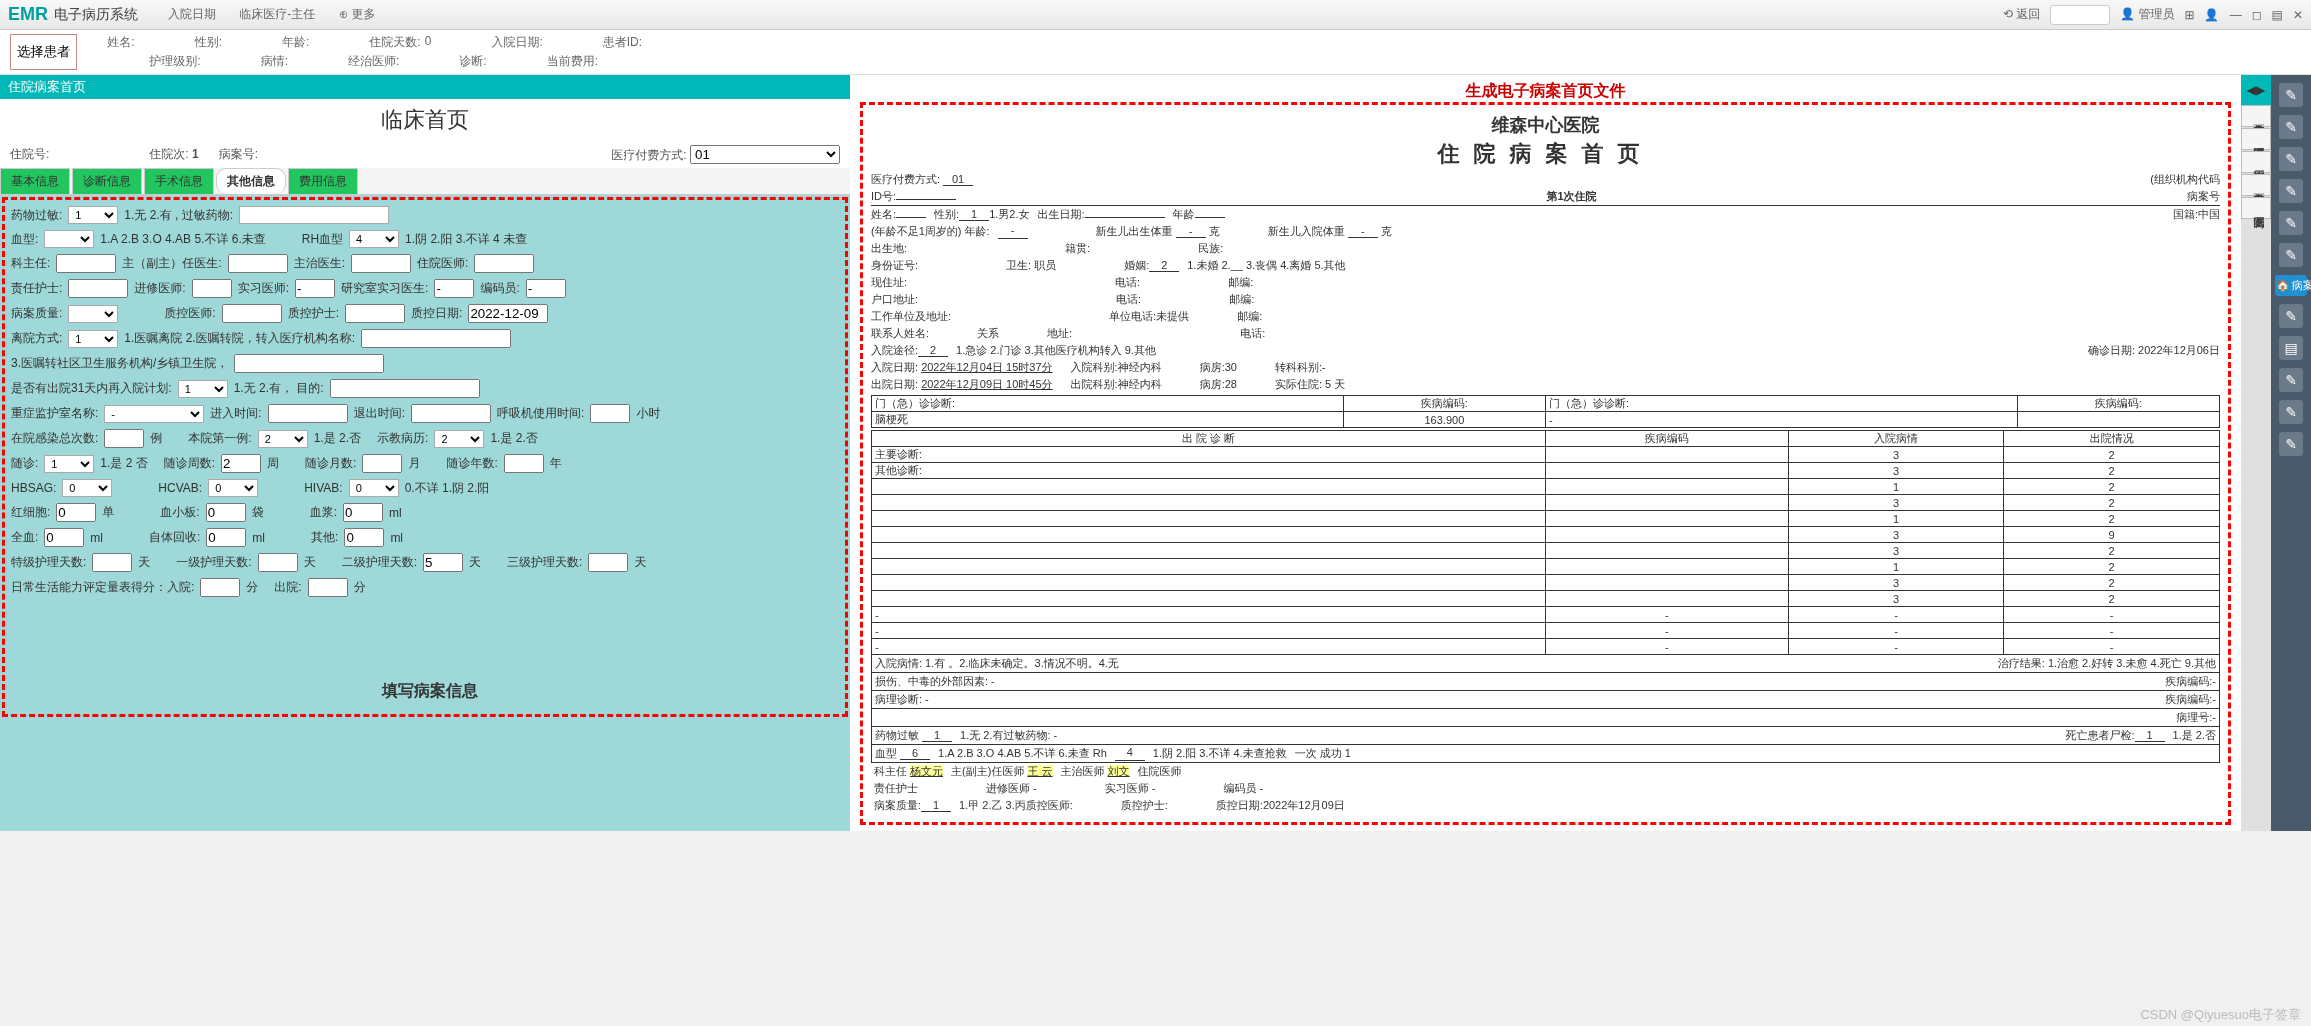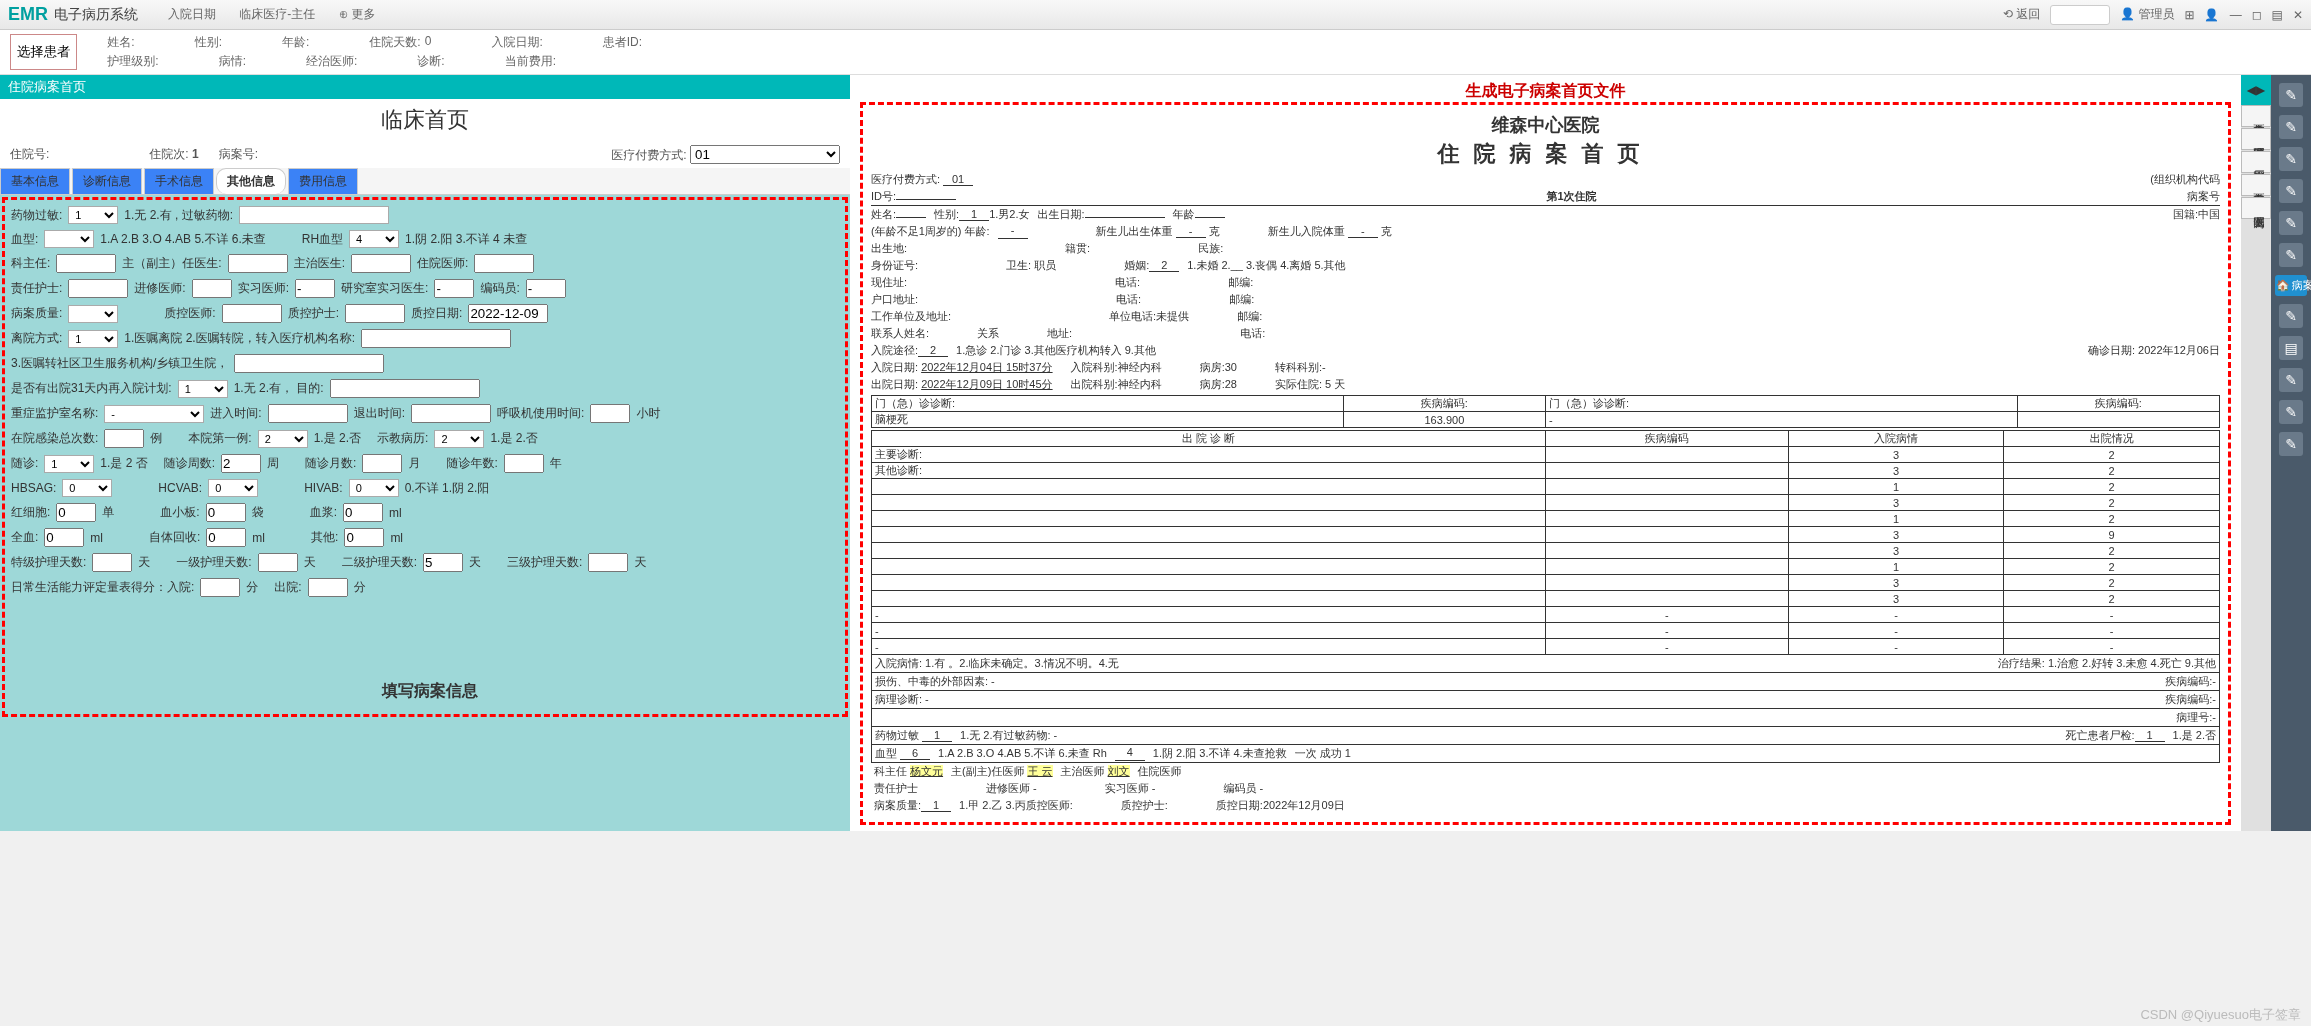--- a/index.html
+++ b/index.html
@@ -12,21 +12,21 @@
 .topright .btn { border: 1px solid #ccc; padding: 2px 8px; border-radius: 3px; background: #fff; }
 .infobar { background: #fff; padding: 4px 10px; display: flex; gap: 30px; color: #666; font-size: 12px; border-bottom: 1px solid #ddd; }
 .infobar .cell { display: flex; gap: 4px; }
 .mainwrap { display: flex; }
 .leftpane { width: 850px; background: #9ed8d8; position: relative; }
 .section-title-bar { background: #00b8b8; color: #fff; padding: 3px 8px; font-size: 13px; }
 .clinical-head { background: #fff; text-align: center; padding: 6px; position: relative; }
 .clinical-head h2 { font-size: 22px; font-weight: normal; display: inline-block; }
 .clinical-row { display: flex; gap: 20px; padding: 4px 10px; background: #fff; font-size: 12px; color: #555; align-items: center;}
 .tabs { background: #f5f5f5; border-bottom: 1px solid #ccc; display: flex; }
-.tabs .tab { padding: 4px 10px; border: 1px solid #ccc; border-bottom: none; background: #3b82f6; margin-right: 2px; cursor: pointer; font-size: 12px;}
+.tabs .tab { padding: 4px 10px; border: 1px solid #ccc; border-bottom: none; background: #22c55e; margin-right: 2px; cursor: pointer; font-size: 12px;}
 .tabs .tab.active { background: #fff; font-weight: bold; border-radius: 10px; }
 .formarea { border: 3px dashed red; margin: 2px; padding: 6px; background: #9ed8d8; height: 520px; overflow: auto; position: relative; }
 .formrow { display: flex; flex-wrap: wrap; gap: 6px; align-items: center; margin-bottom: 6px; font-size: 12px; color: #333; }
 .formrow label { white-space: nowrap; }
 .formrow input[type=text], .formrow select { border: 1px solid #aaa; height: 18px; font-size: 11px; padding: 0 2px; background: #fff; }.w40{width:40px}.w60{width:60px}.w80{width:80px}.w100{width:100px}.w150{width:150px}
 .caption-bottom { text-align: center; font-size: 16px; font-weight: bold; padding: 8px; position: absolute; bottom: 4px; left: 10px; right: 0; }
 .rightpane { flex: 1; background: #fff; padding: 6px 10px; position: relative; }
 .annot-title { color: #c00; text-align: center; font-size: 16px; font-weight: bold; }
 .docbox { border: 3px dashed red; padding: 8px; font-size: 12px;}
 .docbox h3 { text-align: center; font-size: 18px; font-weight: bold; }
@@ -88,21 +88,21 @@
           <span>住院天数:</span>
           <span>0</span>
         </span>
       <span class="cell">
           <span>入院日期:</span>
         </span>
       <span class="cell">
           <span>患者ID:</span>
         </span>
     </div>
-    <div style="display:flex;gap:60px;">
+    <div style="display:flex;gap:60px;margin-left:42px;">
       <span class="cell">
           <span>护理级别:</span>
         </span>
       <span class="cell">
           <span>病情:</span>
         </span>
       <span class="cell">
           <span>经治医师:</span>
         </span>
       <span class="cell">

